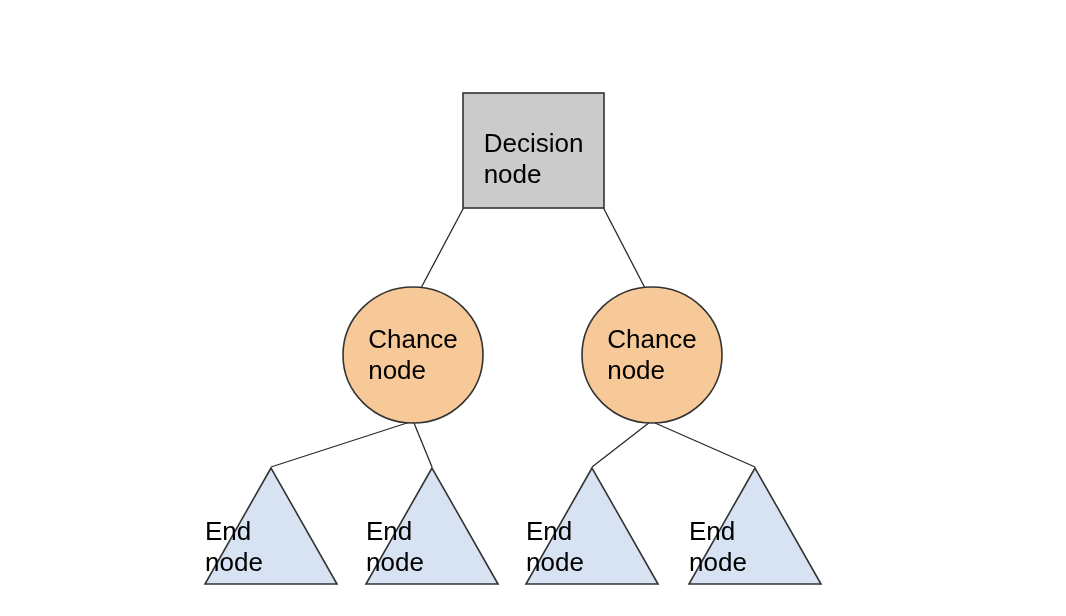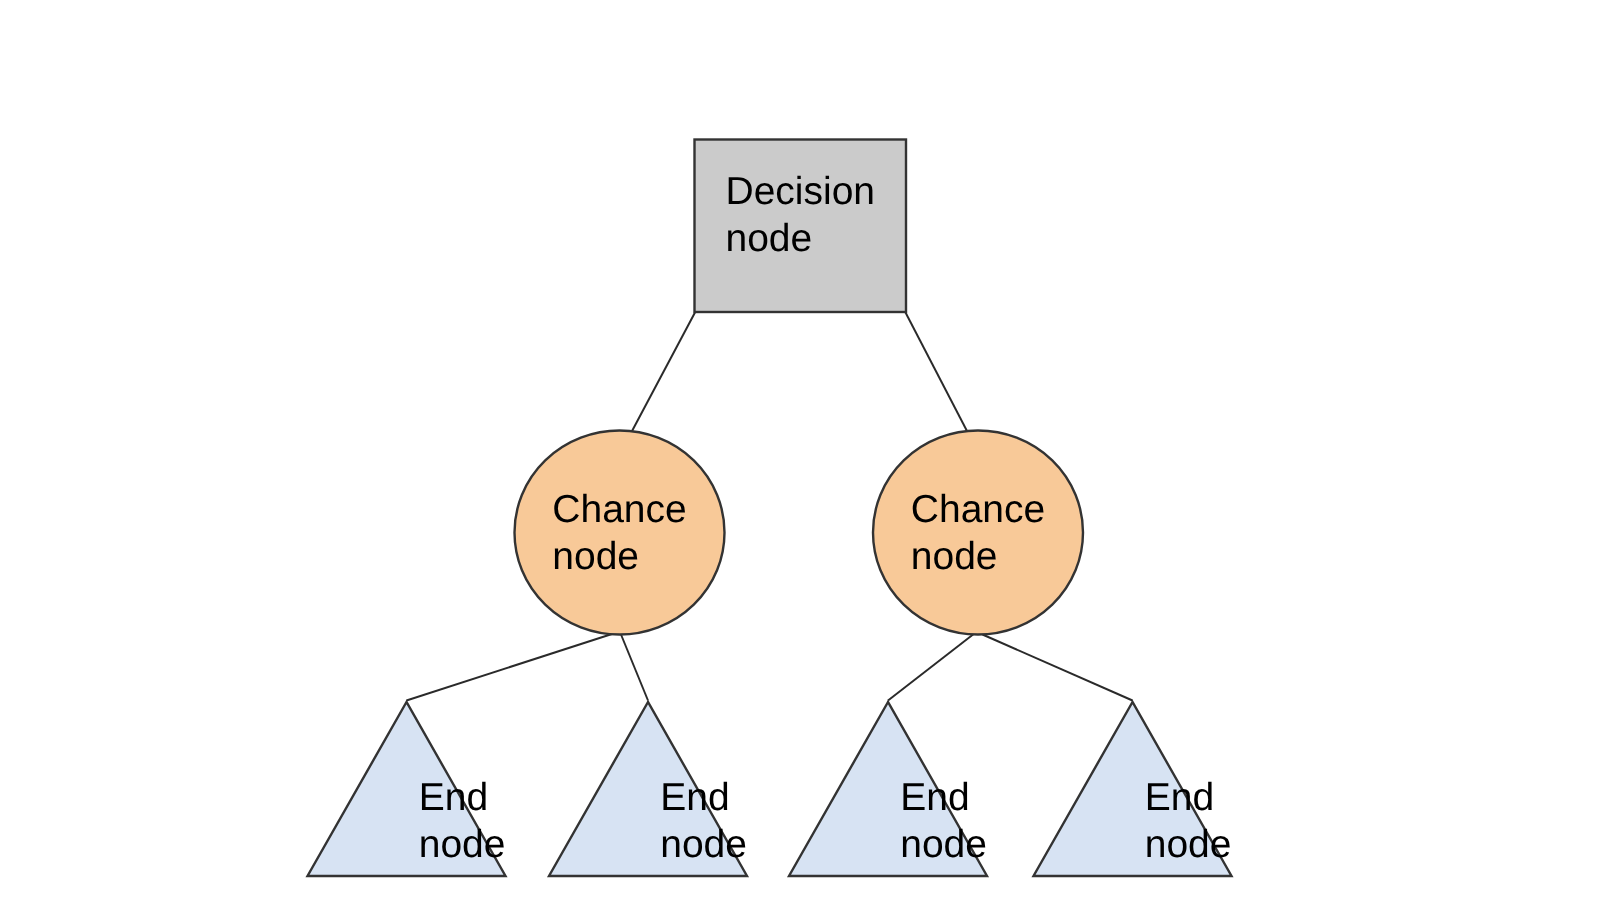--- a/index.html
+++ b/index.html
@@ -40,24 +40,24 @@
   .label span {
     white-space: pre-line;
     text-align: left;
   }
   .label.center {
     align-items: center;
     justify-content: center;
   }
   .label.bottom {
     align-items: flex-end;
-    justify-content: flex-end;
+    justify-content: flex-start;
     padding-bottom: 6px;
   }
-  .lbl-decision     { left: 463px; top: 85px;  width: 141px; height: 115px; }
+  .lbl-decision     { left: 463px; top: 101px;  width: 141px; height: 115px; }
   .lbl-chance-left  { left: 343px; top: 287px; width: 140px; height: 136px; }
   .lbl-chance-right { left: 582px; top: 287px; width: 140px; height: 136px; }
   .lbl-end-1 { left: 205px; top: 468px; width: 132px; height: 116px; }
   .lbl-end-2 { left: 366px; top: 468px; width: 132px; height: 116px; }
   .lbl-end-3 { left: 526px; top: 468px; width: 132px; height: 116px; }
   .lbl-end-4 { left: 689px; top: 468px; width: 132px; height: 116px; }
 </style>
 </head>
 <body>
 

